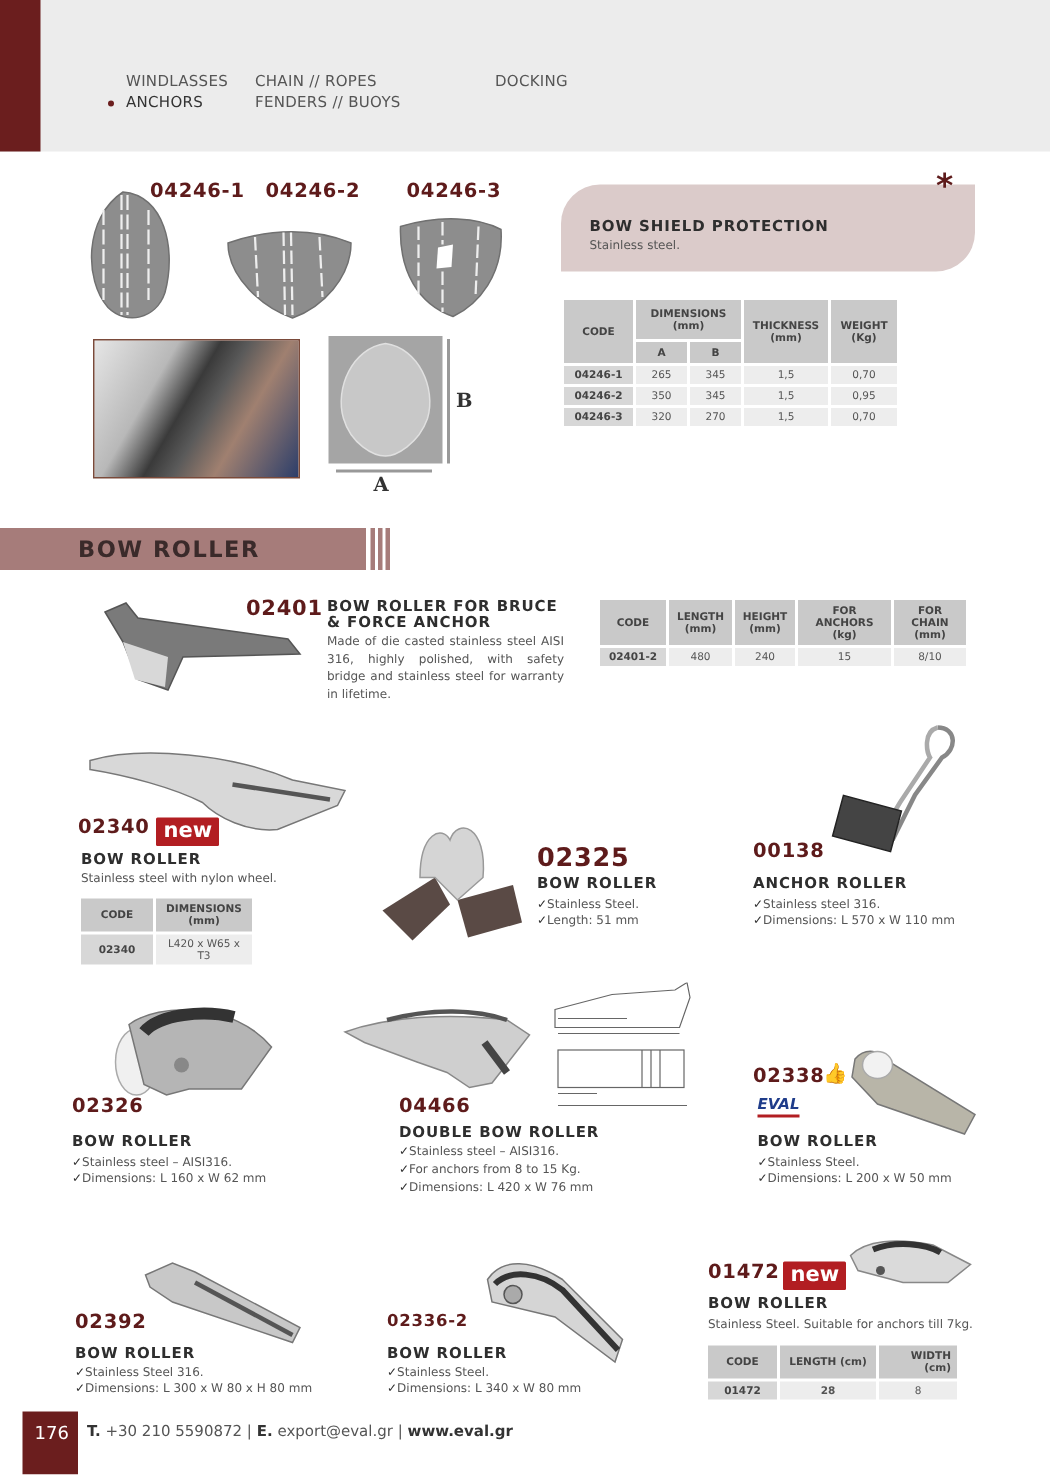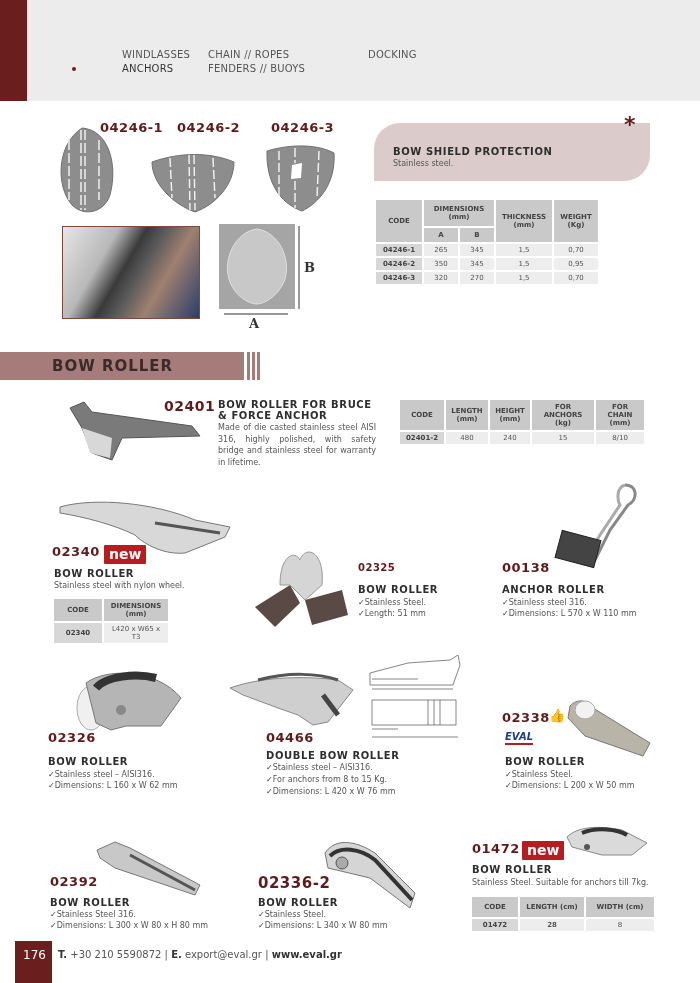--- a/index.html
+++ b/index.html
@@ -1,20 +1,20 @@
 <!DOCTYPE html>
 <html><head>
 <meta charset="utf-8">
 <style>
   * { box-sizing: border-box; margin: 0; padding: 0; }
   body { width: 700px; height: 983px; background: #ffffff; position: relative; overflow: hidden; font-family: "DejaVu Sans", sans-serif; color: #3a3a3a; }
   .abs { position: absolute; }
   .topbar { left: 0; top: 0; width: 700px; height: 101px; background: #ececec; }
   .leftbar { left: 0; top: 0; width: 27px; height: 101px; background: #6b1e1e; }
-  .nav { font-size: 10px; color: #555; letter-spacing: 0.2px; margin-left: 38px; }
+  .nav { font-size: 10px; color: #555; letter-spacing: 0.2px; }
   .nav.active { font-weight: normal; color: #333; }
   .navdot { width: 4px; height: 4px; border-radius: 50%; background: #6b1e1e; }
   .code-red { color: #5e1b1b; font-weight: bold; font-family: "DejaVu Sans", sans-serif; letter-spacing: 0.5px; }
   .ptitle { font-weight: bold; color: #2e2e2e; font-size: 10px; letter-spacing: 0.6px; }
   .pdesc { font-size: 8px; color: #555; line-height: 11.5px; }
   .check::before { content: "\2713 "; color: #333; font-weight: bold; }
   .new-badge { background: #b21e22; color: #fff; font-size: 14px; font-weight: bold; padding: 1px 5px 2px; border-radius: 1px; }
   table.spec { border-collapse: separate; border-spacing: 2px; font-size: 7px; }
   table.spec th { background: #c9c9c9; color: #444; font-weight: bold; text-align: center; padding: 3px 4px; line-height: 8px; margin-left: 16px; }
   table.spec td { background: #ededed; color: #555; text-align: center; padding: 2px 4px; height: 12px; }
@@ -175,21 +175,21 @@
     <td>L420 x W65 x T3</td>
   </tr>
 </tbody>
   </table>
 
 <svg class="abs" style="left:250px;top:545px;" width="100" height="85">
   <path d="M5 62 L40 40 L50 58 L25 82 Z" fill="#5a4a45"></path>
   <path d="M55 55 L92 45 L98 70 L62 80 Z" fill="#5a4a45"></path>
   <path d="M30 40 C30 10 45 5 50 15 C55 0 75 5 72 40 L55 55 L40 40 Z" fill="#d5d5d5" stroke="#999"></path>
 </svg>
-<div class="abs code-red" style="left:358px;top:562px;font-size:10px;">02325</div>
+<div class="abs code-red" style="left:358px;top:562px;font-size:17px;">02325</div>
 <div class="abs ptitle" style="left:358px;top:584px;">BOW ROLLER</div>
 <div class="abs pdesc check" style="left:358px;top:597px;">Stainless Steel.</div>
 <div class="abs pdesc check" style="left:358px;top:608px;">Length: 51 mm</div>
 
 <svg class="abs" style="left:540px;top:480px;" width="100" height="95">
   <path d="M85 5 C98 5 98 20 88 25 L70 50 L55 80" stroke="#888" stroke-width="3" fill="none"></path>
   <path d="M85 5 C75 8 78 22 80 25 L60 55 L48 75" stroke="#aaa" stroke-width="3" fill="none"></path>
   <rect x="18" y="55" width="40" height="28" transform="rotate(15 38 69)" fill="#444" stroke="#222"></rect>
 </svg>
 <div class="abs code-red" style="left:502px;top:560px;font-size:13px;">00138</div>
@@ -250,40 +250,40 @@
 <div class="abs code-red" style="left:50px;top:874px;font-size:13px;">02392</div>
 <div class="abs ptitle" style="left:50px;top:897px;">BOW ROLLER</div>
 <div class="abs pdesc check" style="left:50px;top:909px;">Stainless Steel 316.</div>
 <div class="abs pdesc check" style="left:50px;top:920px;">Dimensions: L 300 x W 80 x H 80 mm</div>
 
 <svg class="abs" style="left:320px;top:838px;" width="100" height="75">
   <path d="M5 15 C15 0 35 2 55 15 L95 55 L90 70 L50 40 L8 30 Z" fill="#d5d5d5" stroke="#777"></path>
   <path d="M10 18 C20 8 40 10 55 22 L92 62" stroke="#333" stroke-width="4" fill="none"></path>
   <circle cx="22" cy="25" r="6" fill="#aaa" stroke="#555"></circle>
 </svg>
-<div class="abs code-red" style="left:258px;top:874px;font-size:15px;">02336-2</div>
+<div class="abs code-red" style="left:258px;top:874px;font-size:11px;">02336-2</div>
 <div class="abs ptitle" style="left:258px;top:897px;">BOW ROLLER</div>
 <div class="abs pdesc check" style="left:258px;top:909px;">Stainless Steel.</div>
 <div class="abs pdesc check" style="left:258px;top:920px;">Dimensions: L 340 x W 80 mm</div>
 
 <svg class="abs" style="left:562px;top:825px;" width="90" height="35">
   <path d="M5 12 C15 2 35 0 60 5 L85 18 L70 30 L40 30 L10 22 Z" fill="#dadada" stroke="#888"></path>
   <path d="M20 8 C35 2 55 4 65 10" stroke="#333" stroke-width="4" fill="none"></path>
   <circle cx="25" cy="22" r="3" fill="#555"></circle>
 </svg>
 <div class="abs code-red" style="left:472px;top:841px;font-size:13px;">01472</div>
 <div class="abs new-badge" style="left:522px;top:841px;">new</div>
 <div class="abs ptitle" style="left:472px;top:864px;">BOW ROLLER</div>
 <div class="abs pdesc" style="left:472px;top:877px;">Stainless Steel. Suitable for anchors till 7kg.</div>
 <table class="abs spec" style="left:470px;top:895px;">
   <tbody>
       <tr>
     <th style="width:46px;height:20px;">CODE</th>
     <th style="width:64px;">LENGTH (cm)</th>
-    <th style="width:68px;">WIDTH (cm)</th>
+    <th style="width:52px;text-align:right;">WIDTH (cm)</th>
   </tr>
   <tr>
     <td class="c">01472</td>
     <td style="font-weight:bold;">28</td>
     <td>8</td>
   </tr>
 </tbody>
   </table>
 
 <div class="abs footer-num">176</div>

